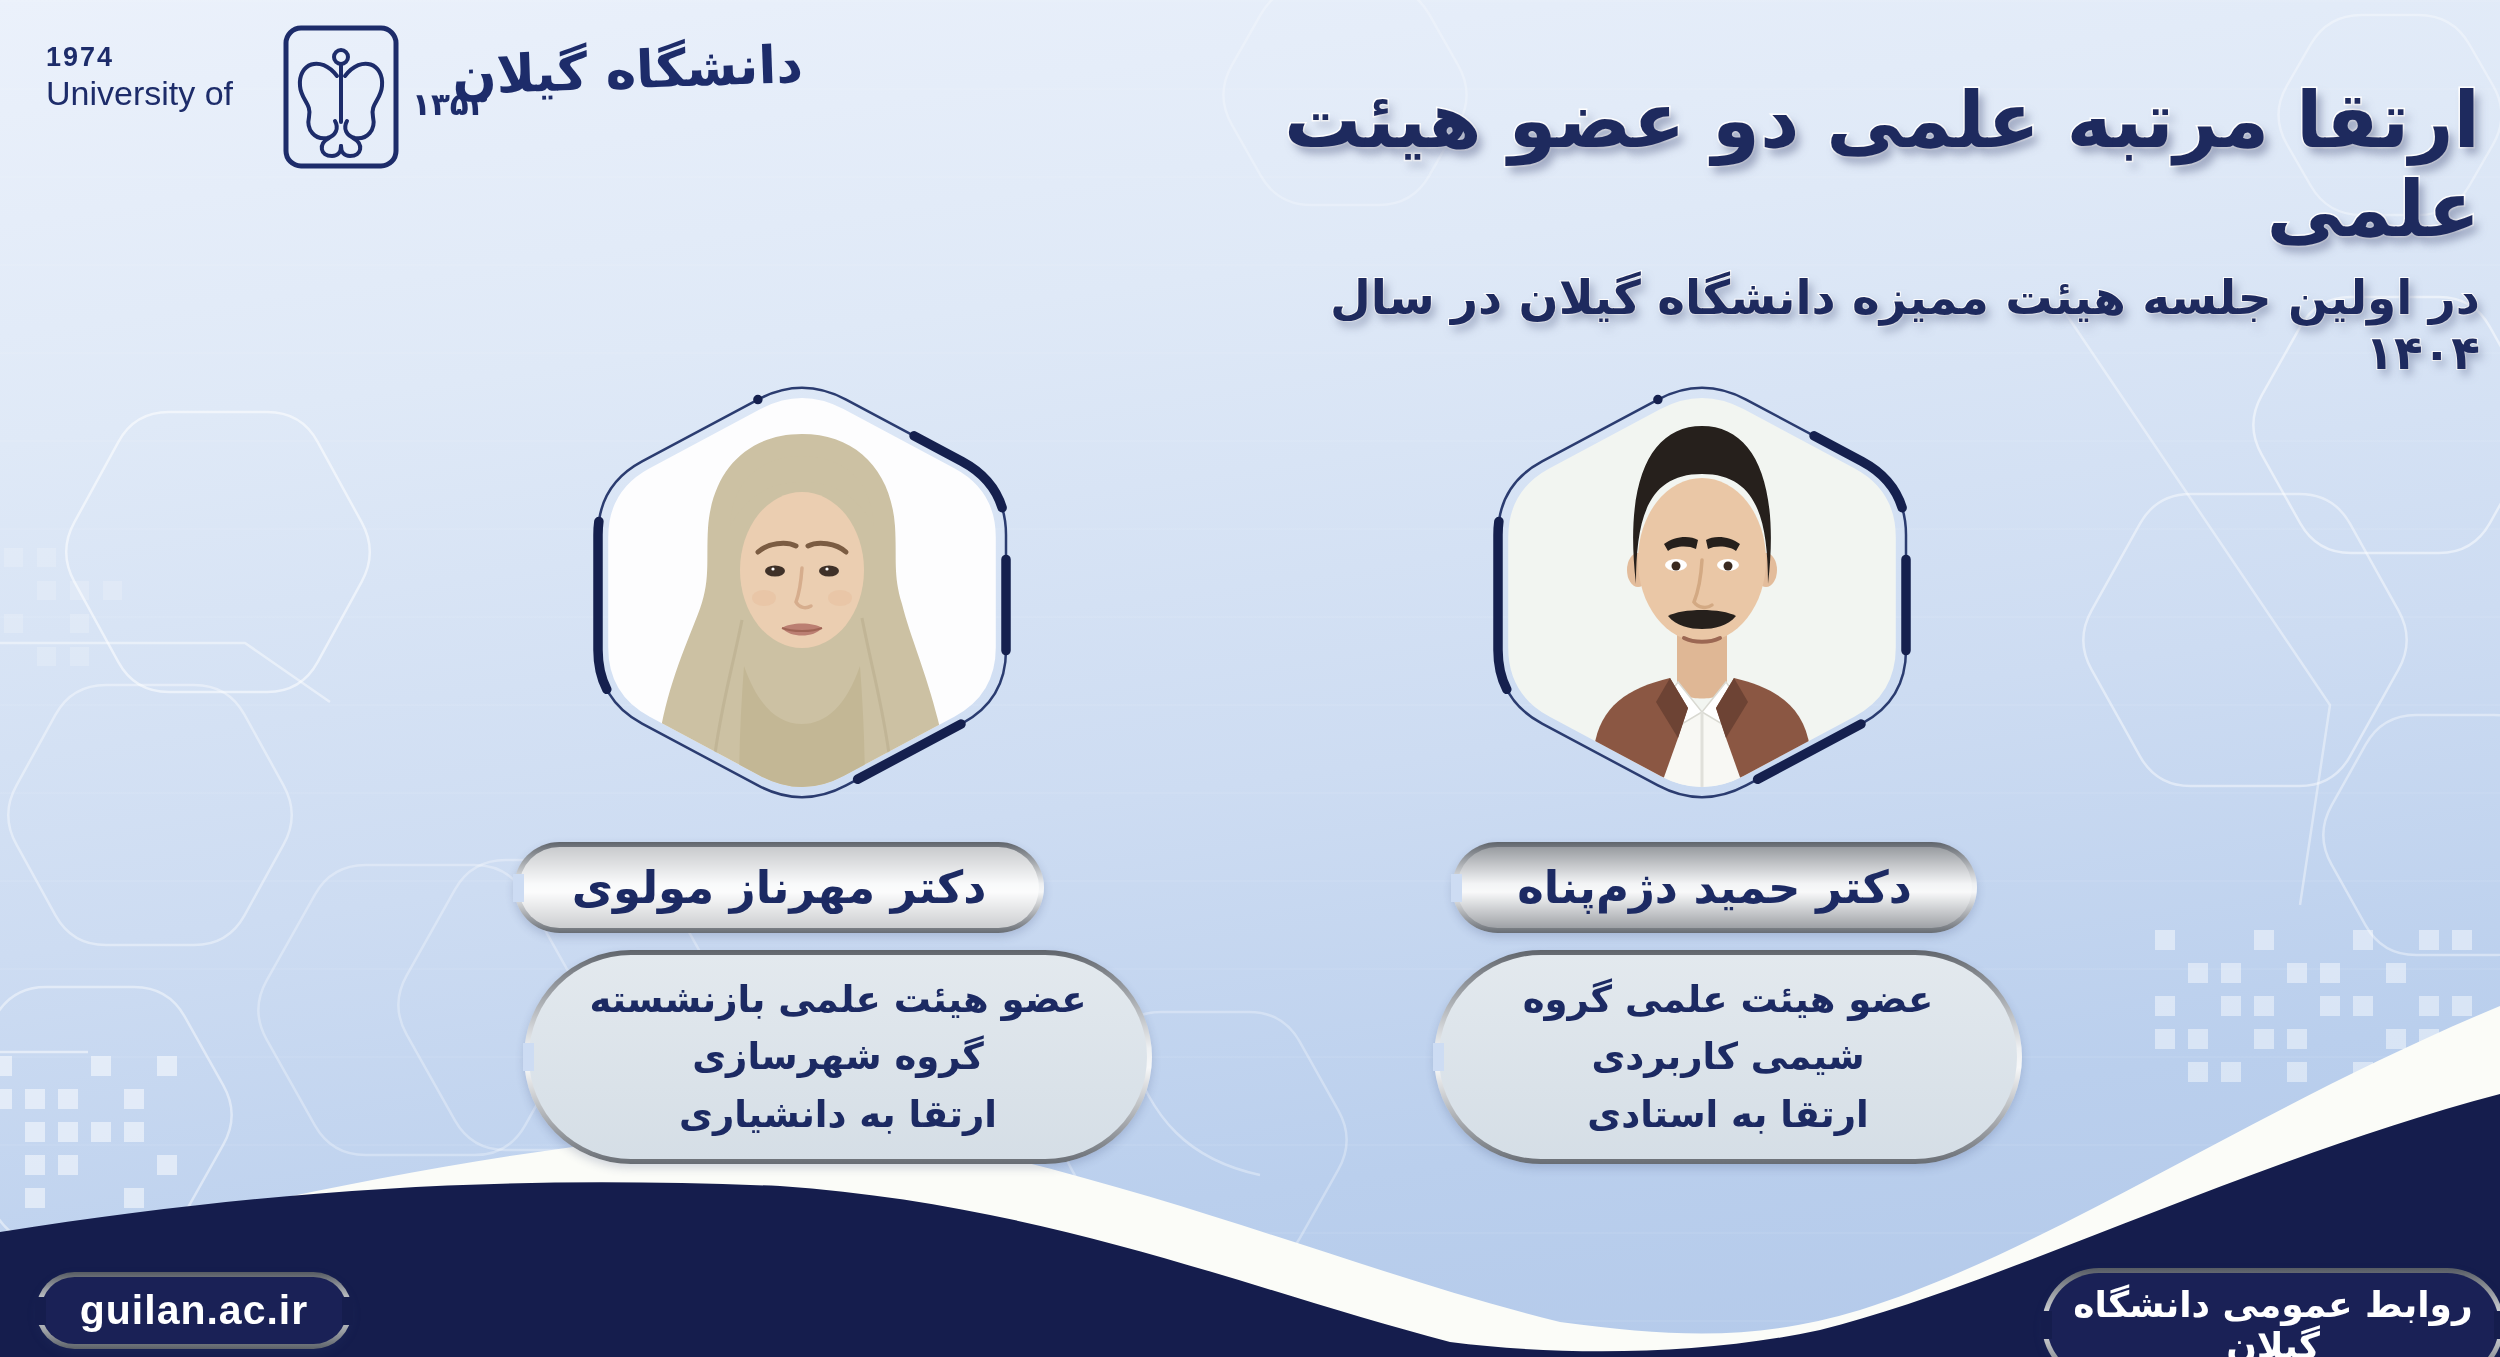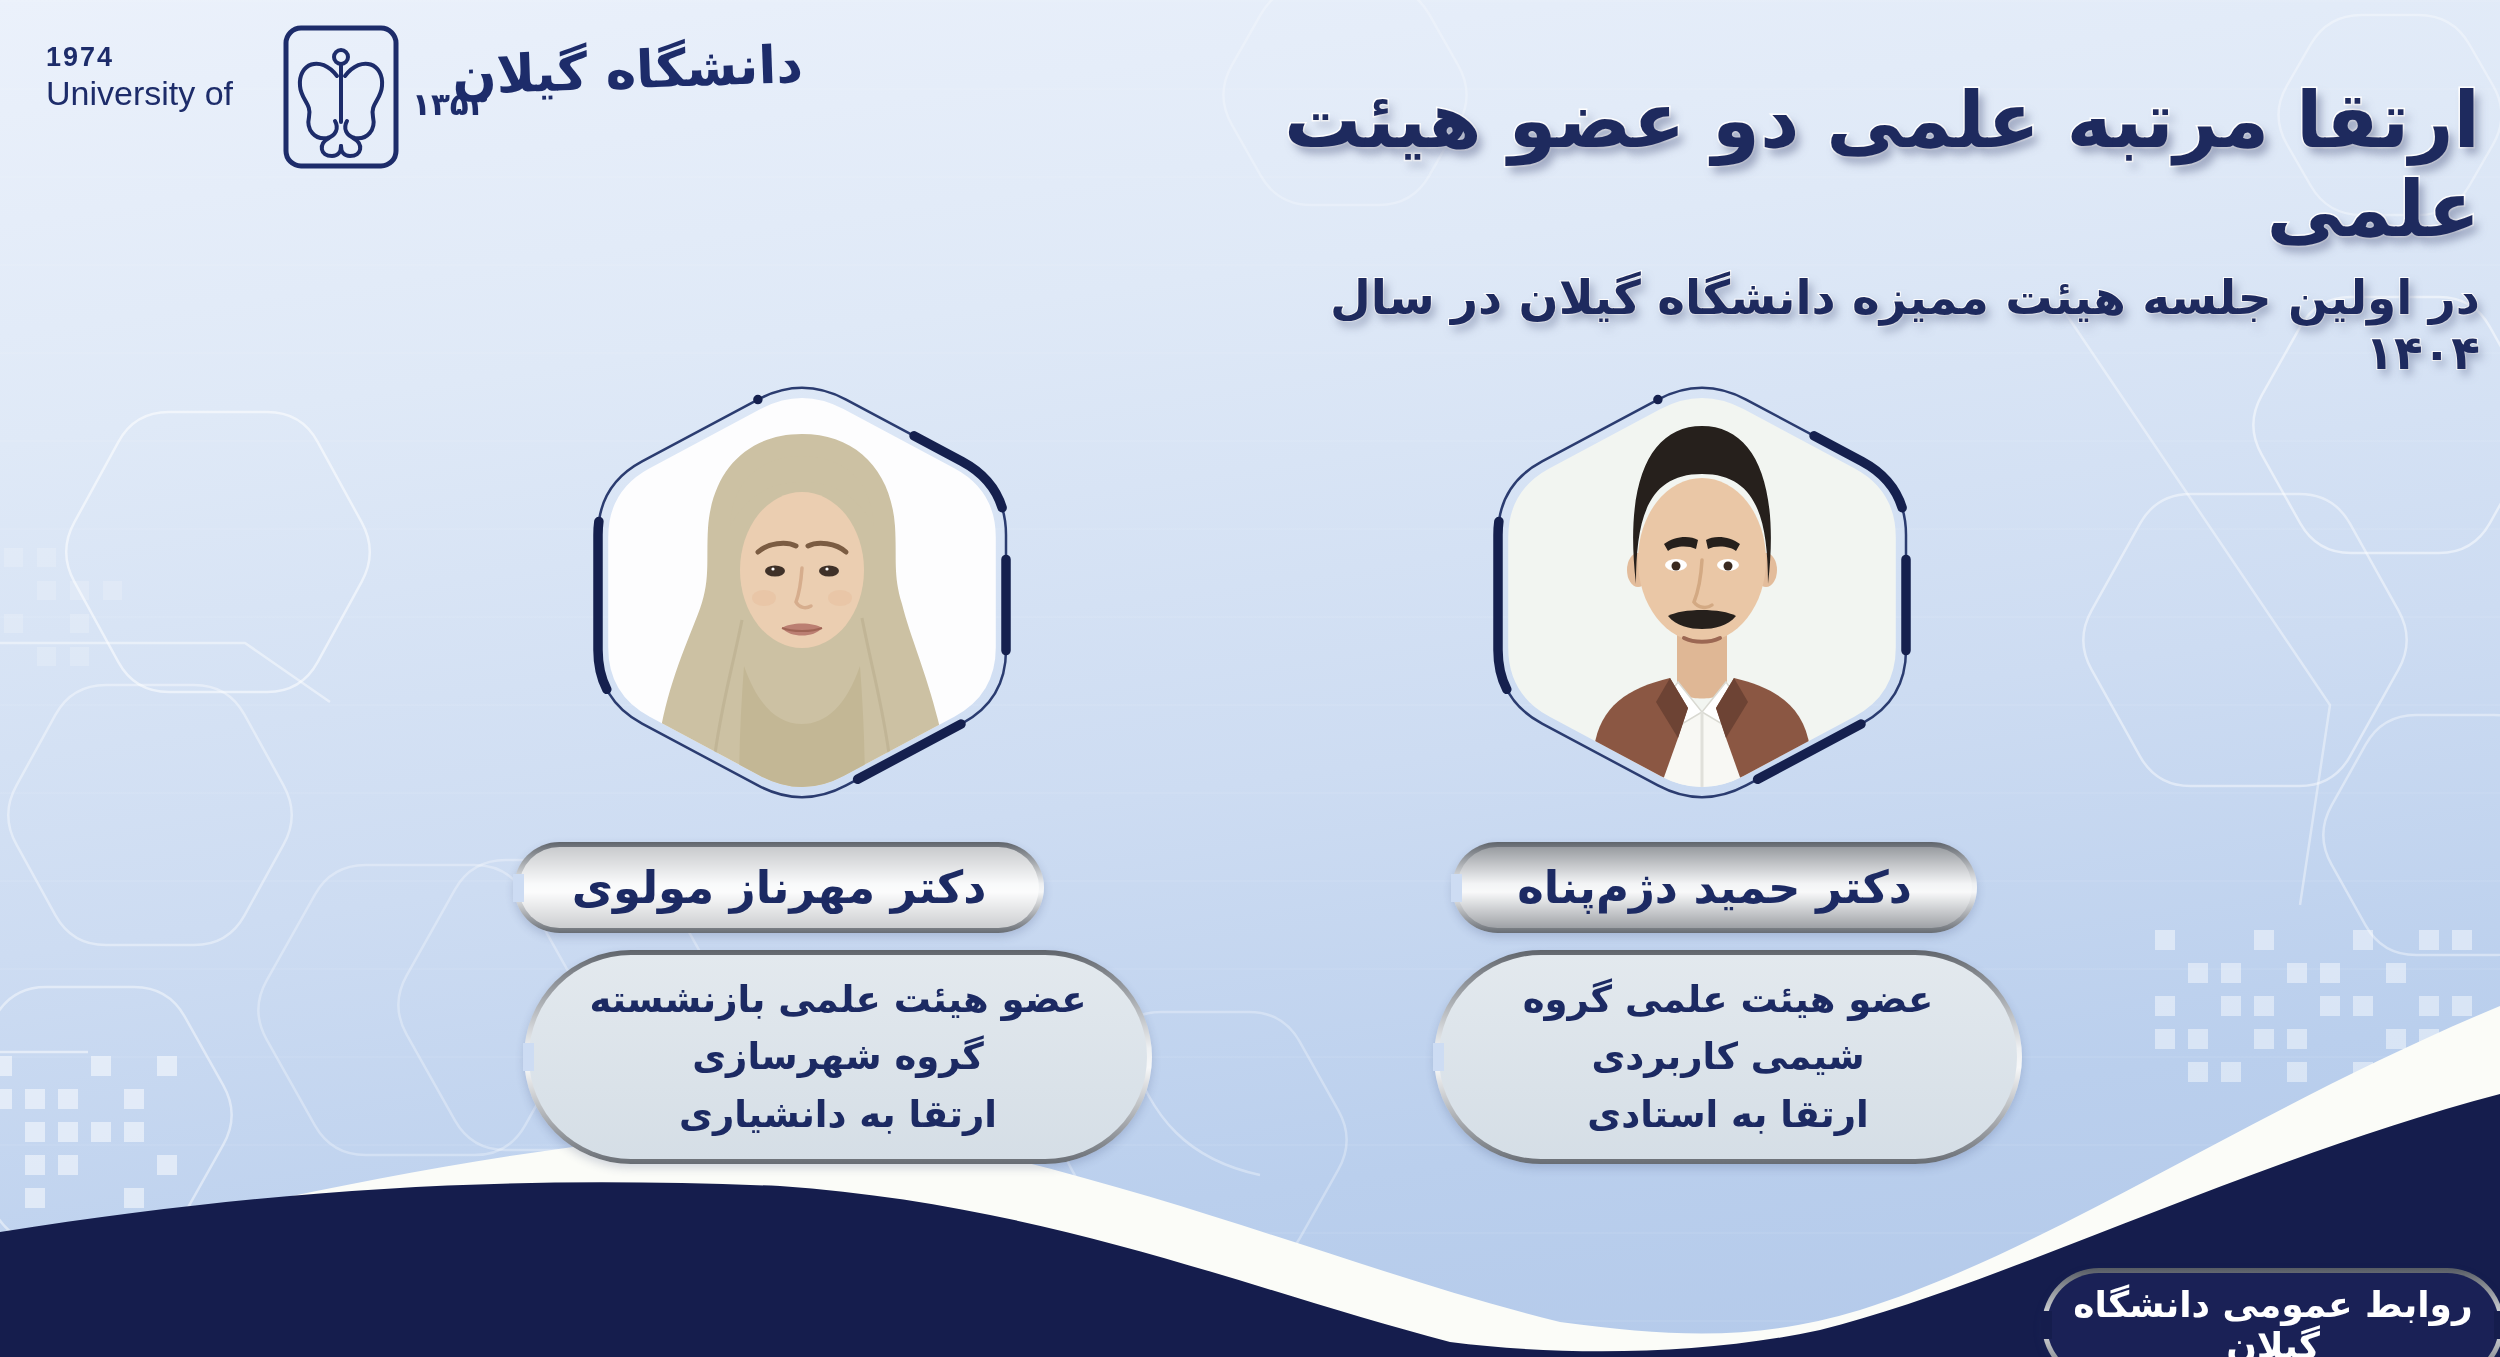--- a/index.html
+++ b/index.html
@@ -256,20 +256,25 @@
     </div>
   </div>
   <div class="pill" style="left:1434px; top:950px; width:578px;">
     <i class="notch notch-card nL"></i>
     <div class="pill-in desc-in" dir="rtl">
       <div>عضو هیئت علمی گروه شیمی کاربردی</div>
       <div>ارتقا به استادی</div>
     </div>
   </div>
 
+  <div class="pill site-pill">
+    <i class="notch notch-navy nL"></i>
+    <i class="notch notch-navy nR"></i>
+    <div class="pill-in site-in">guilan.ac.ir</div>
+  </div>
 
   <div class="pill credit-pill">
     <i class="notch notch-navy nL"></i>
     <i class="notch notch-navy nR"></i>
     <div class="pill-in credit-in" dir="rtl">روابط عمومی دانشگاه گیلان</div>
   </div>
 
 </div>
 
 </body></html>

